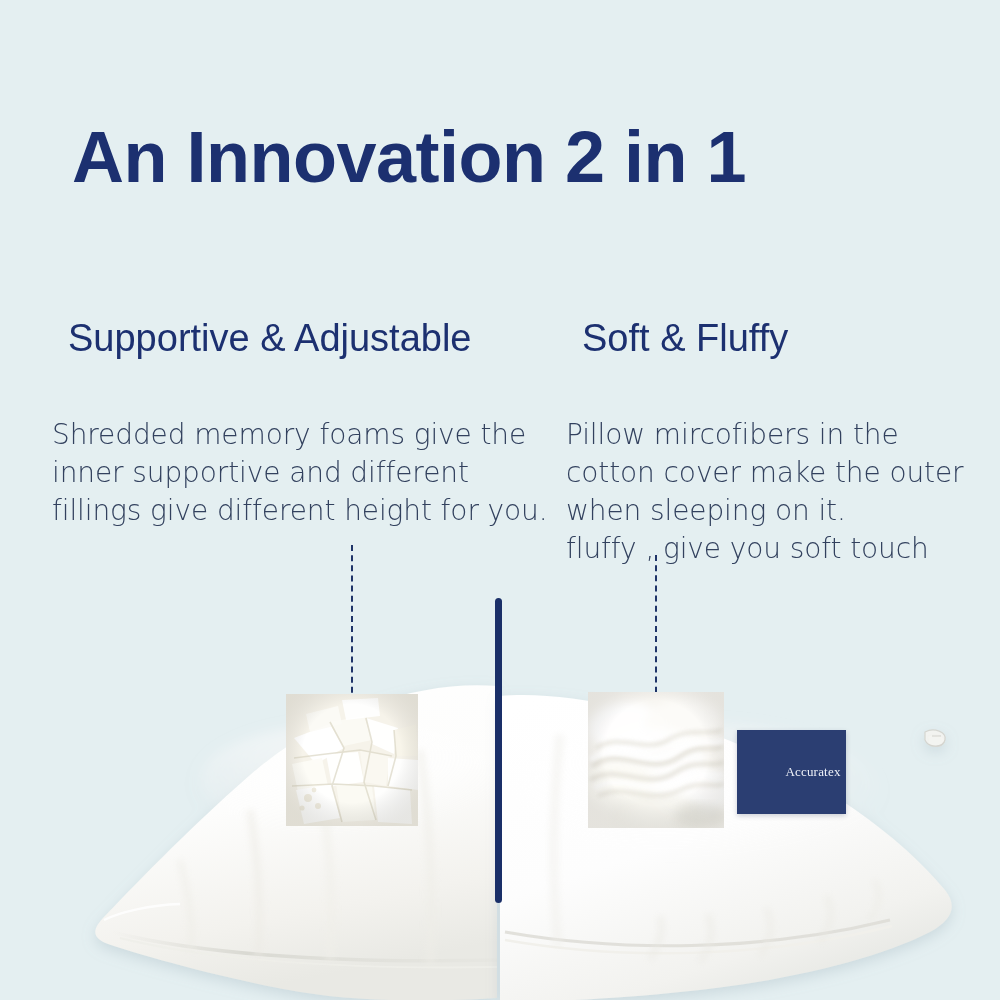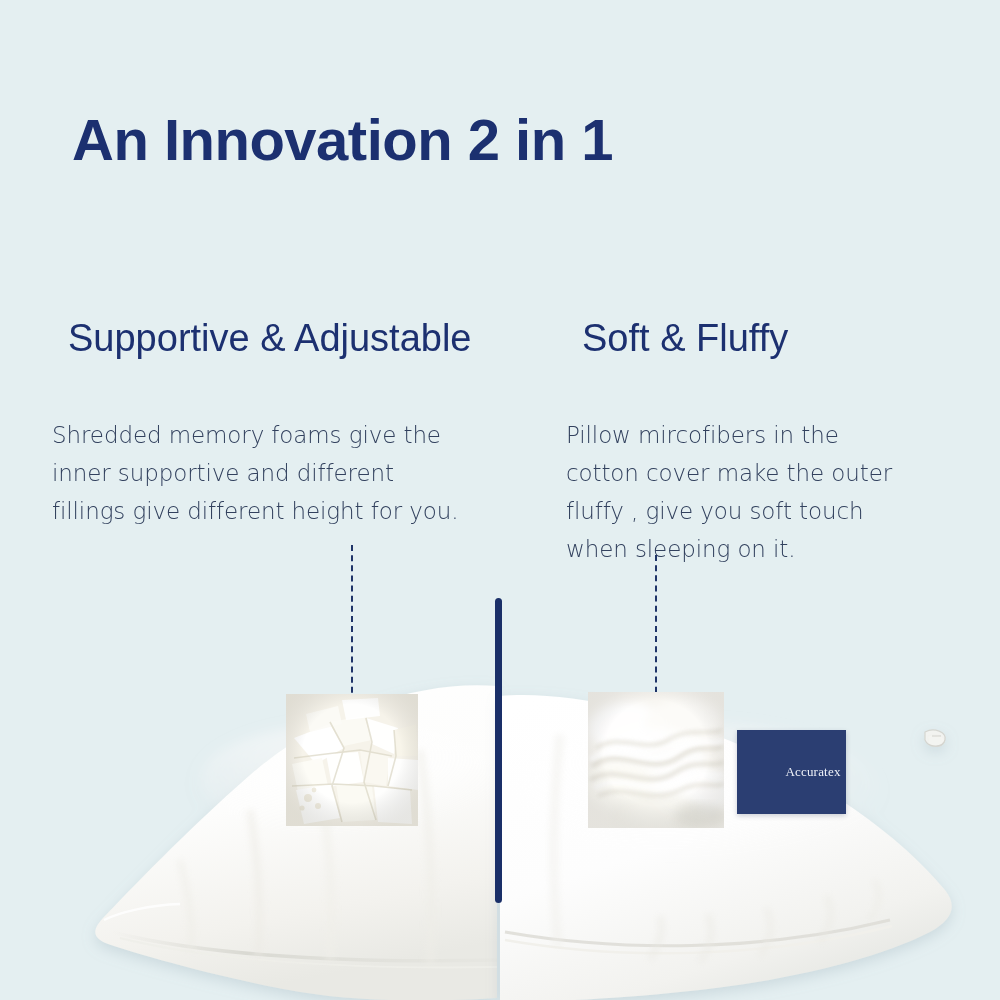--- a/index.html
+++ b/index.html
@@ -24,21 +24,21 @@
 
   
   #headline {
     position: absolute;
     left: 72px;
     top: 62px;
     width: 800px;
     color: #1c3070;
     font-family: "Liberation Sans Narrow", "Liberation Sans", sans-serif;
     font-weight: bold;
-    font-size: 58px;
+    font-size: 72px;
     line-height: 1.33;
     letter-spacing: -0.5px;
   }
   #headline .hl-line {
     display: block;
     white-space: pre;
   }
 
   
   .col {
@@ -56,21 +56,21 @@
     line-height: 44px;
     margin: 16px;
     white-space: nowrap;
   }
   .col-body {
     margin: 0;
     padding-top: 40px;
     color: #32415e;
     font-family: "DejaVu Sans", sans-serif;
     font-weight: 300;
-    font-size: 23px;
+    font-size: 28px;
     line-height: 38px;
     letter-spacing: -0.1px;
   }
   .col-body .bl { display: block; white-space: pre; }
 
   
   #photo {
     position: absolute;
     left: 0;
     top: 560px;
@@ -156,22 +156,22 @@
       <span class="bl">inner supportive and different</span>
       <span class="bl">fillings give different height for you.</span>
     </p>
   </div>
 
   <div class="col" id="col-right">
     <h2 class="col-heading">Soft &amp; Fluffy</h2>
     <p class="col-body">
       <span class="bl">Pillow mircofibers in the</span>
       <span class="bl">cotton cover make the outer</span>
+      <span class="bl">when sleeping on it.</span>
       <span class="bl">fluffy , give you soft touch</span>
-      <span class="bl">when sleeping on it.</span>
     </p>
   </div>
 
   <div id="photo">
     <svg width="1000" height="440" viewBox="0 0 1000 440">
       <defs>
 
         <linearGradient id="gLeft" x1="0" y1="0" x2="0.25" y2="1">
           <stop offset="0%" stop-color="#ffffff"></stop>
           <stop offset="45%" stop-color="#fdfdfc"></stop>

